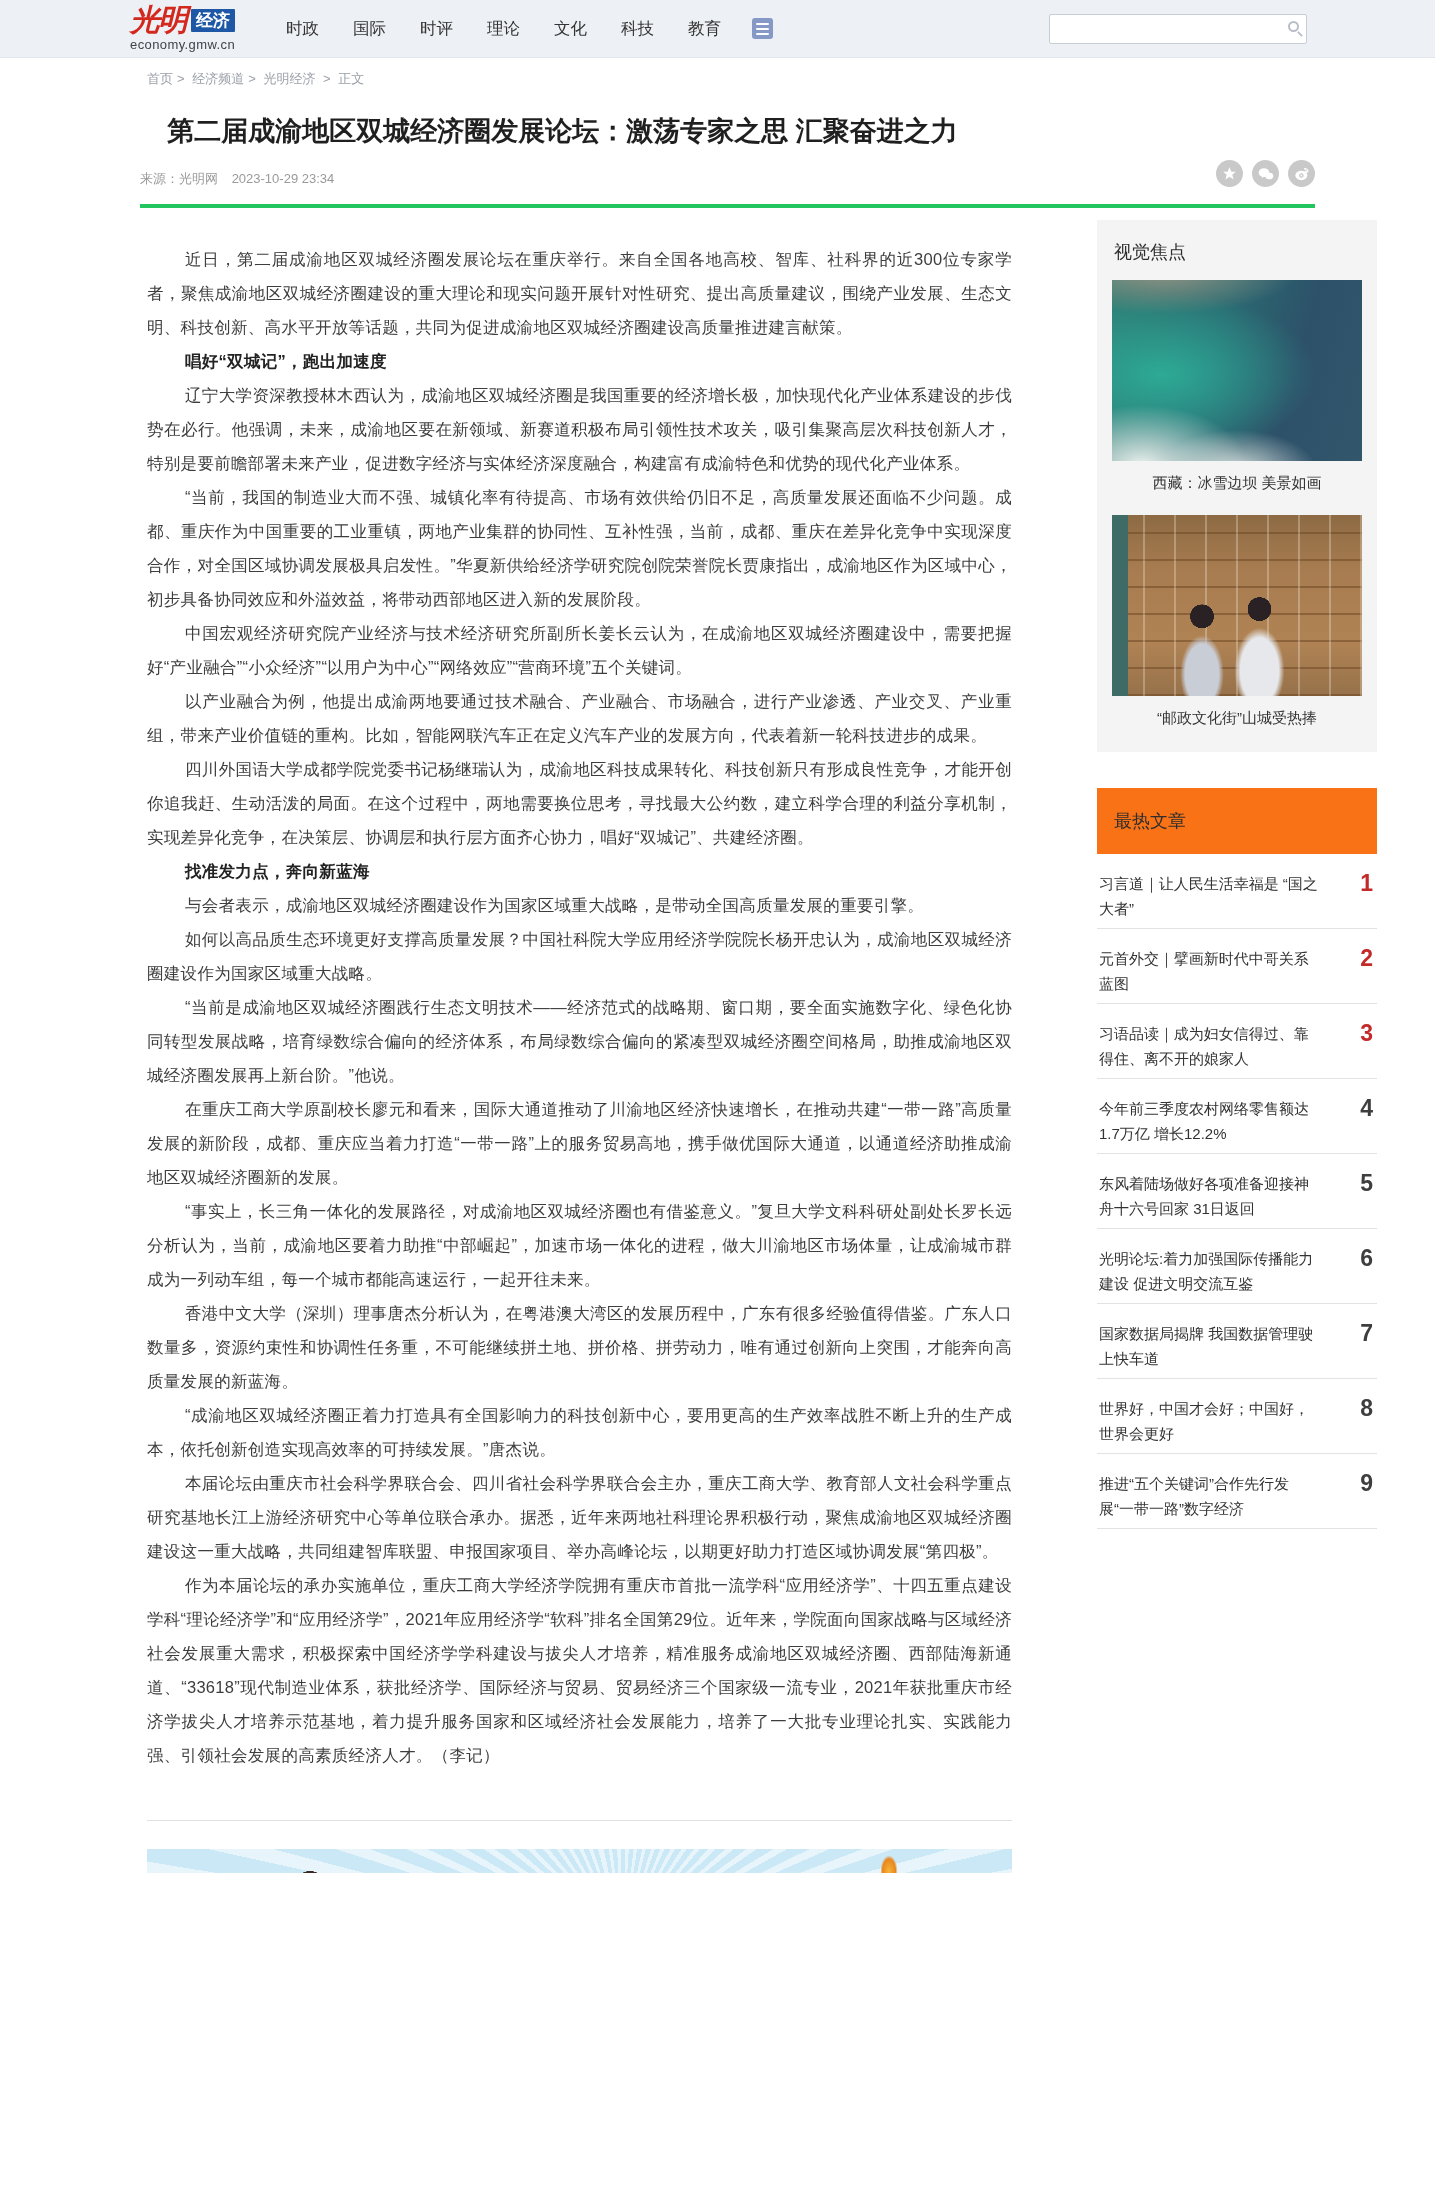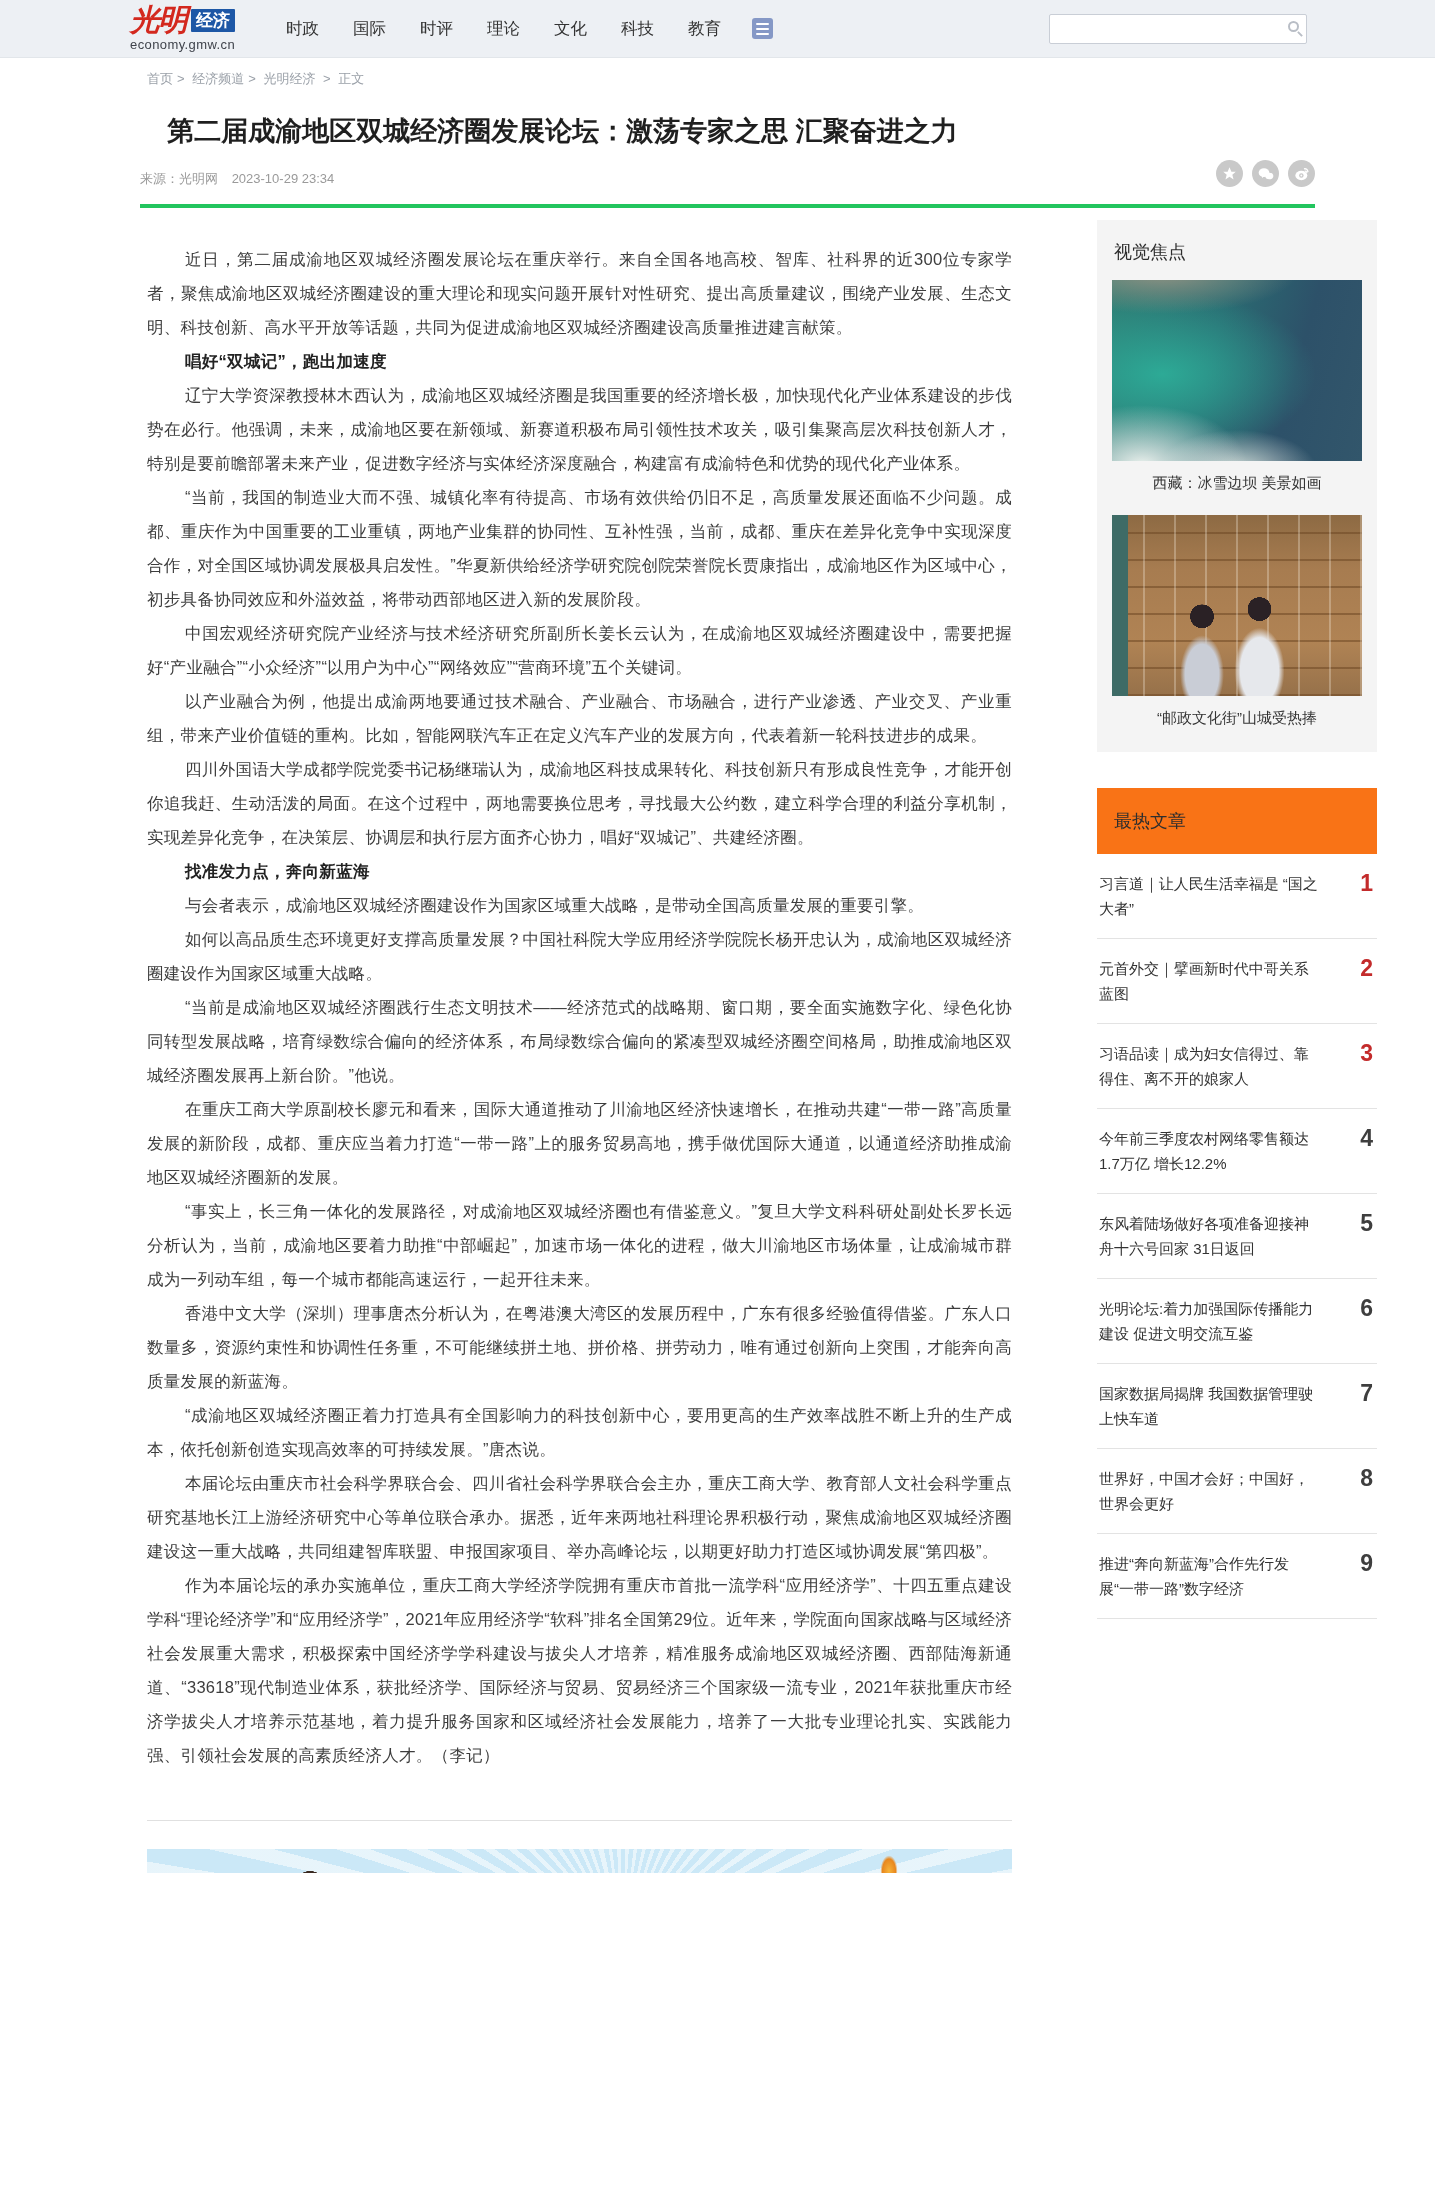--- a/index.html
+++ b/index.html
@@ -83,21 +83,21 @@
       linear-gradient(90deg, #3e6b66 0 16px, rgba(0,0,0,0) 16px),
       repeating-linear-gradient(90deg, rgba(255,250,240,.28) 0 2px, rgba(0,0,0,0) 2px 31px),
       repeating-linear-gradient(0deg, rgba(110,72,36,.55) 0 2px, rgba(0,0,0,0) 2px 27px),
       linear-gradient(180deg, #8d6a43 0%, #a77c50 30%, #b08354 70%, #96714a 100%); }
   .caption { text-align:center; font-size:15px; color:#333; margin:13px 0 22px; cursor:pointer; }
   .caption.last { margin-bottom:2px; }
 
   .hot-box { margin-top:36px; }
   .hot-head { background:#f97316; padding:21px 15px; }
   .hot-head .side-title { margin:0 0 0 2px; }
-  .hot-item { display:flex; align-items:flex-start; padding:17px 4px 17px 2px;
+  .hot-item { display:flex; align-items:flex-start; padding:17px 4px 7px 2px;
               border-bottom:1px solid #e3e3e3; }
   .hot-item .t { width:222px; font-size:15px; line-height:25px; color:#333; cursor:pointer; }
   .hot-item .rank { margin-left:auto; font-size:23px; font-weight:bold; color:#3e3e3e; line-height:25px; }
   .hot-item .rank.top { color:#c32b2b; }
 </style>
 </head>
 <body>
 
 <div class="page">
 
@@ -232,21 +232,21 @@
         </div>
         <div class="hot-item">
           <span class="t">国家数据局揭牌 我国数据管理驶上快车道</span>
           <span class="rank">7</span>
         </div>
         <div class="hot-item">
           <span class="t">世界好，中国才会好；中国好，世界会更好</span>
           <span class="rank">8</span>
         </div>
         <div class="hot-item">
-          <span class="t">推进“奔向新蓝海”合作先行发展“一带一路”数字经济</span>
+          <span class="t">推进“五个关键词”合作先行发展“一带一路”数字经济</span>
           <span class="rank">9</span>
         </div>
       </div>
 
     </div>
   </div>
 
 </div>
 
 </body></html>

